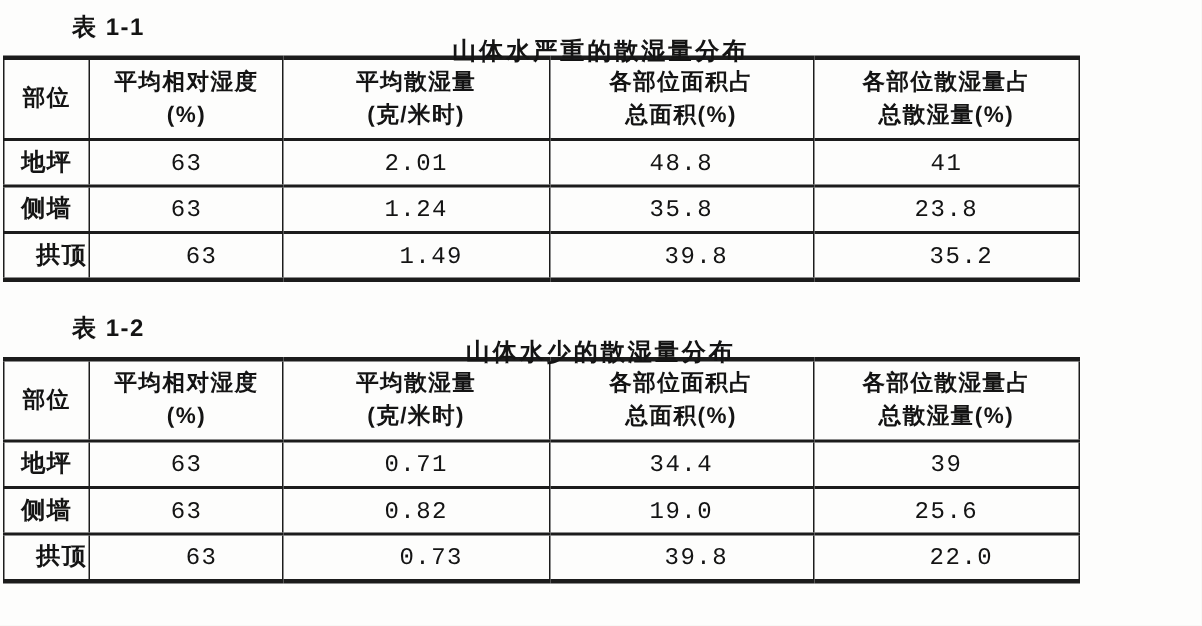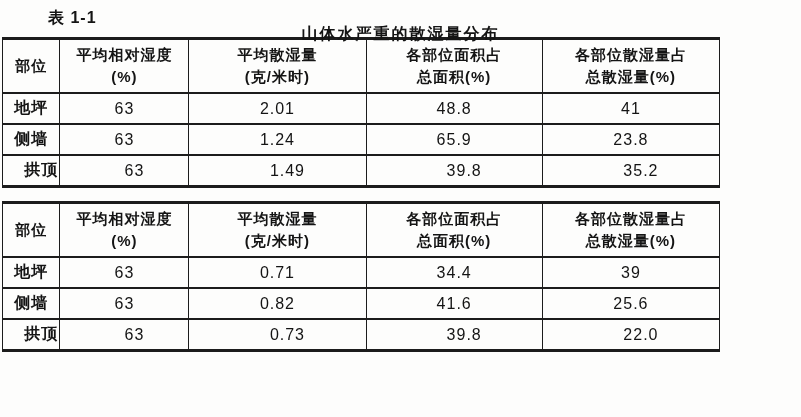--- a/index.html
+++ b/index.html
@@ -80,21 +80,21 @@
   td.row-cell {
     height: 29px;
     font-size: 16px;
   }
   td.cell-label {
     font-weight: bold;
     font-family: Liberation Serif, serif;
     letter-spacing: 1px;
   }
   td.cell-value {
-    font-family: Liberation Sans, sans-serif;
+    font-family: Liberation Mono, monospace;
     letter-spacing: 1px;
   }
   .gap-2 { height: 13px; }
 </style>
 </head>
 <body>
 
 <div class="page">
 
   <div class="table-section">
@@ -126,37 +126,41 @@
         <td class="row-cell cell-label">地坪</td>
         <td class="row-cell cell-value">63</td>
         <td class="row-cell cell-value">2.01</td>
         <td class="row-cell cell-value">48.8</td>
         <td class="row-cell cell-value">41</td>
       </tr>
       <tr>
         <td class="row-cell cell-label">侧墙</td>
         <td class="row-cell cell-value">63</td>
         <td class="row-cell cell-value">1.24</td>
-        <td class="row-cell cell-value">65.9</td>
+        <td class="row-cell cell-value">35.8</td>
         <td class="row-cell cell-value">23.8</td>
       </tr>
       <tr>
         <td class="row-cell cell-label">拱顶</td>
         <td class="row-cell cell-value">63</td>
         <td class="row-cell cell-value">1.49</td>
         <td class="row-cell cell-value">39.8</td>
         <td class="row-cell cell-value">35.2</td>
       </tr>
     </tbody>
       </table>
   </div>
 
   <div class="gap-2"></div>
 
   <div class="table-section">
+    <div class="caption-row">
+      <span class="table-caption">表 1-2</span>
+      <span class="table-title">山体水少的散湿量分布</span>
+    </div>
     <table class="data-table">
       <colgroup>
         <col style="width:8%">
         <col style="width:18%">
         <col style="width:24.7%">
         <col style="width:24.6%">
         <col style="width:24.7%">
       </colgroup>
       <tbody>
           <tr>
@@ -174,21 +178,21 @@
         <td class="row-cell cell-label">地坪</td>
         <td class="row-cell cell-value">63</td>
         <td class="row-cell cell-value">0.71</td>
         <td class="row-cell cell-value">34.4</td>
         <td class="row-cell cell-value">39</td>
       </tr>
       <tr>
         <td class="row-cell cell-label">侧墙</td>
         <td class="row-cell cell-value">63</td>
         <td class="row-cell cell-value">0.82</td>
-        <td class="row-cell cell-value">41.6</td>
+        <td class="row-cell cell-value">19.0</td>
         <td class="row-cell cell-value">25.6</td>
       </tr>
       <tr>
         <td class="row-cell cell-label">拱顶</td>
         <td class="row-cell cell-value">63</td>
         <td class="row-cell cell-value">0.73</td>
         <td class="row-cell cell-value">39.8</td>
         <td class="row-cell cell-value">22.0</td>
       </tr>
     </tbody>

